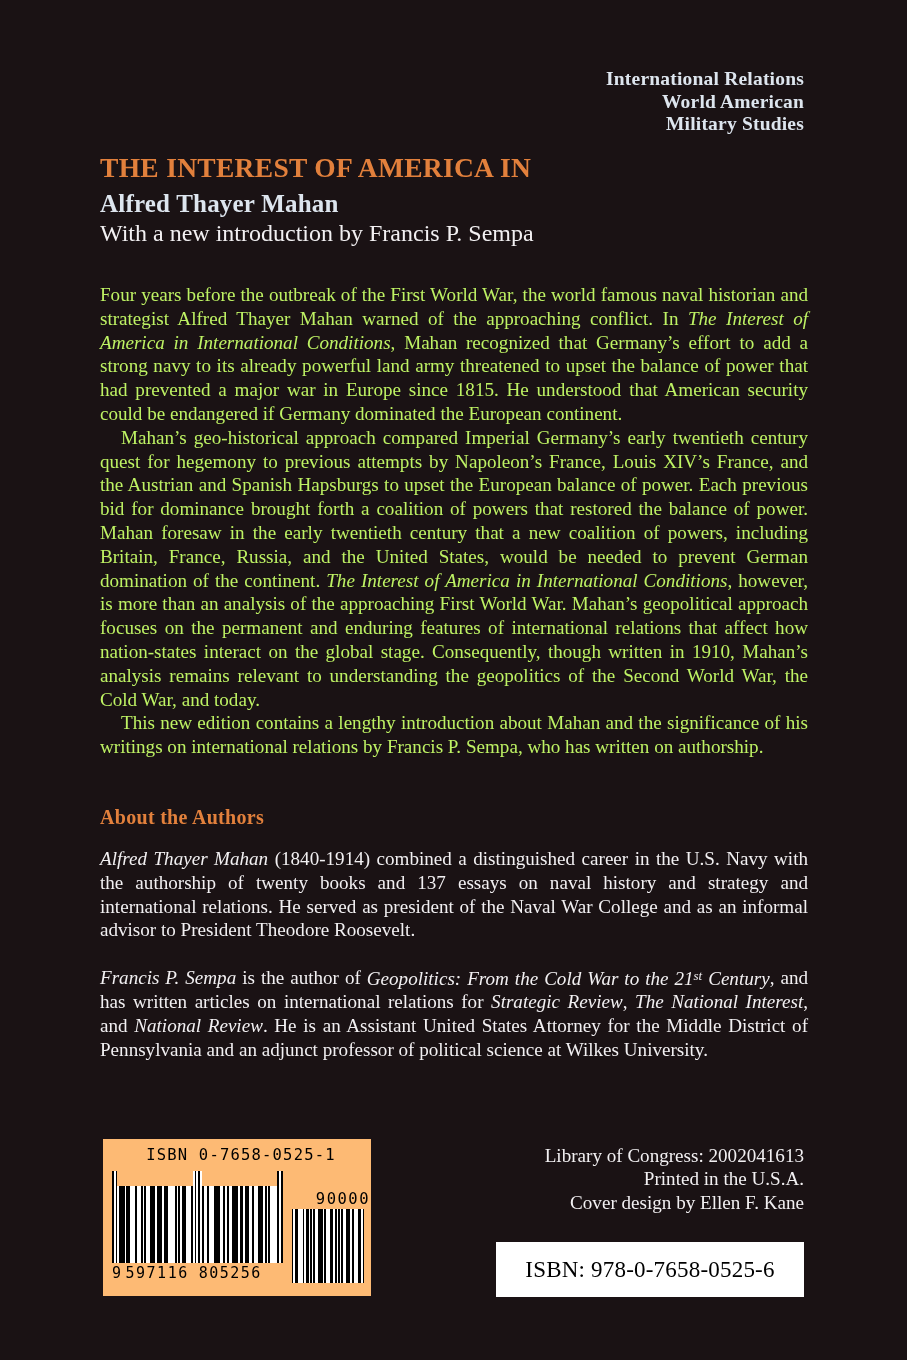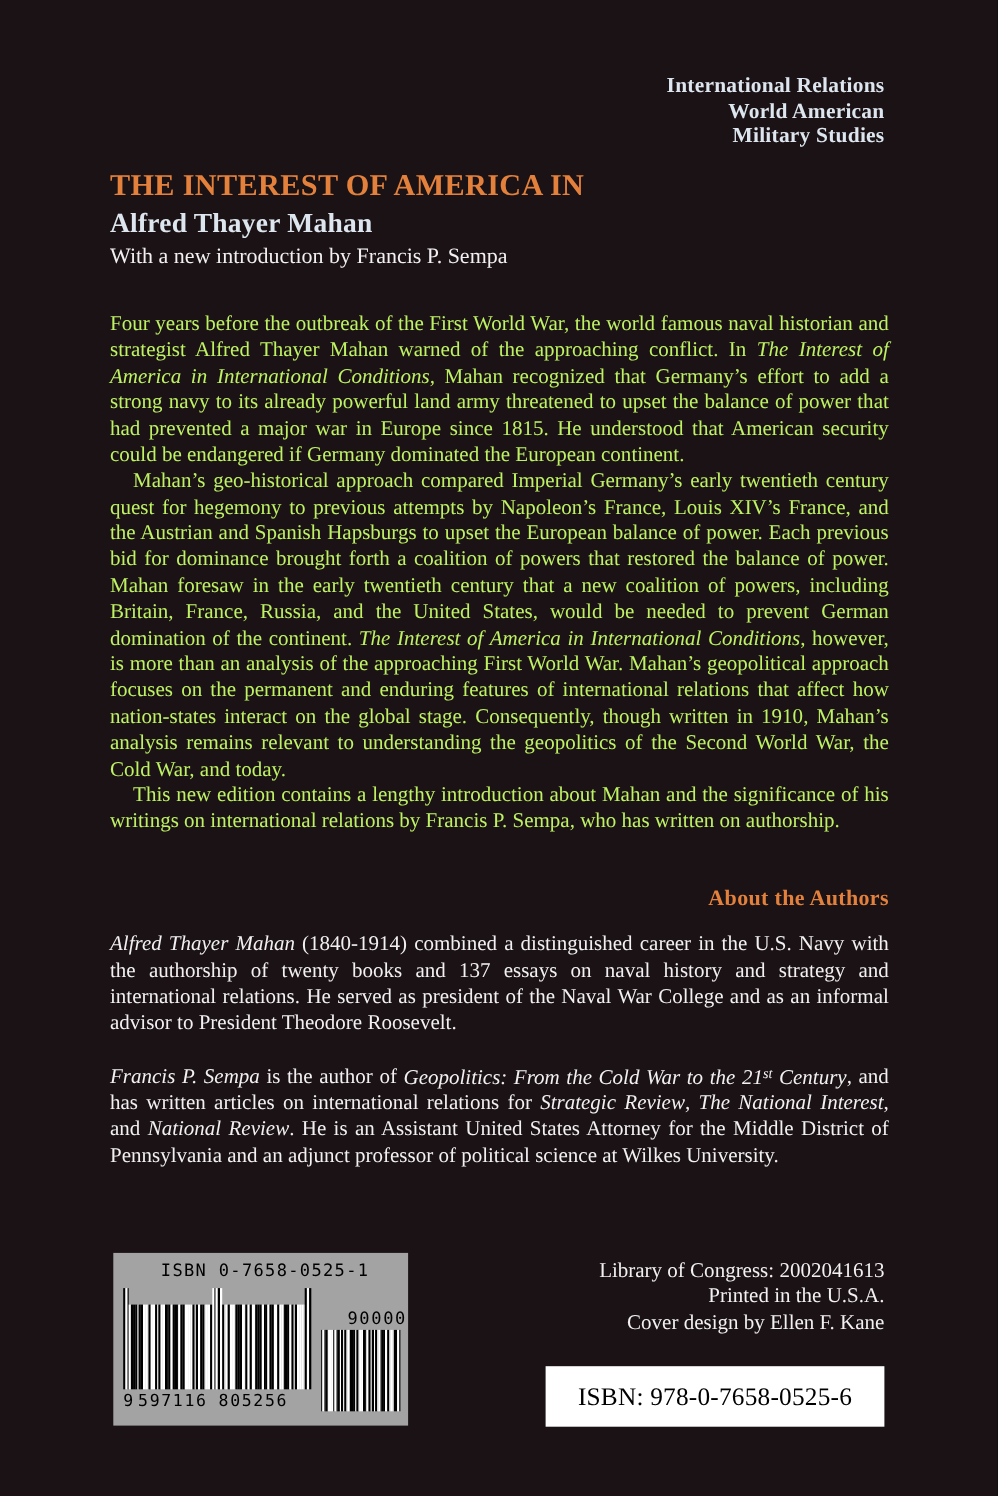--- a/index.html
+++ b/index.html
@@ -55,21 +55,21 @@
   .book-author {
     color: #dde5ee;
     font-weight: bold;
     font-size: 25px;
     line-height: 29px;
     letter-spacing: 0.2px;
     margin: 6px 0 0 0;
   }
   .book-subtitle {
     color: #f2f0f2;
-    font-size: 20px;
+    font-size: 24px;
     line-height: 27px;
     margin: 2px 0 0 0;
     font-weight: normal;
   }
 
   
   .description {
     position: absolute;
     top: 283px;
     left: 100px;
@@ -86,21 +86,21 @@
   }
   .description p + p { text-indent: 21px; }
   .description p i { font-style: italic; }
 
   
   .about-heading {
     position: absolute;
     top: 806px;
     left: 100px;
     width: 708px;
-    text-align: right;
+    text-align: left;
     color: #e2803c;
     font-weight: bold;
     font-size: 20px;
     letter-spacing: 0.3px;
   }
   .bios {
     position: absolute;
     top: 847px;
     left: 100px;
     width: 708px;
@@ -116,21 +116,21 @@
   .bios i { font-style: italic; }
   .bios sup { font-size: 0.68em; vertical-align: 0.42em; }
 
   
   .barcode-box {
     position: absolute;
     left: 103px;
     top: 1139px;
     width: 268px;
     height: 157px;
-    background: #a3a3a3;
+    background: #fdba74;
     box-sizing: border-box;
     padding: 7px 1px 5px 9px;
   }
   .barcode-isbn-line {
     font-family: "DejaVu Sans Mono", "Liberation Mono", monospace;
     font-size: 15.5px;
     color: #000;
     letter-spacing: 1.2px;
     text-align: center;
     height: 19px;

